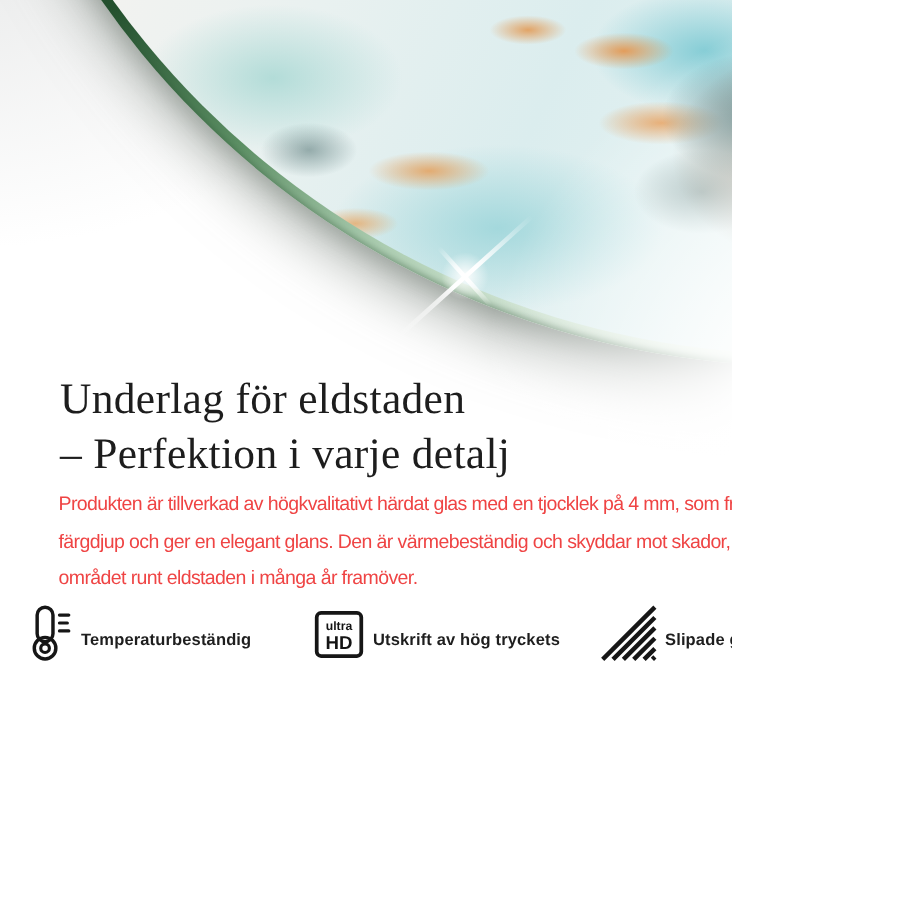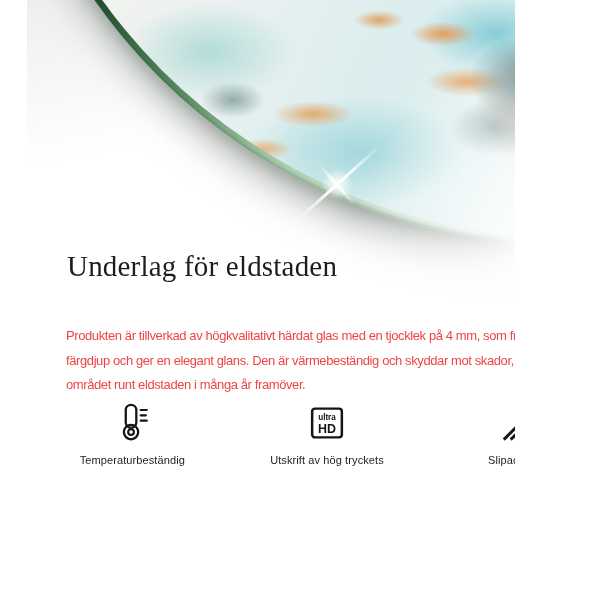--- a/index.html
+++ b/index.html
@@ -1,18 +1,18 @@
 <!DOCTYPE html>
 <html><head>
 <meta charset="utf-8">
 <style>
   html,body { margin:0; padding:0; background:#fff; }
   .page {
     position:relative; width:488px; height:600px; overflow:hidden;
-    background:#ffffff; font-family:"Liberation Sans", sans-serif;margin-left:27px;
+    background:#ffffff; font-family:"Liberation Sans", sans-serif;
   }
 
   
   .hero { position:absolute; left:0; top:0; width:600px; height:320px; overflow:hidden; }
   .hero-bg {
     position:absolute; inset:0;
     background: radial-gradient(460px 300px at -30px -20px, #ebecec 0%, rgba(255,255,255,0) 62%);
   }
   .glass-edge {
     position:absolute; left:-35px; top:-896px; width:1140px; height:1140px; border-radius:50%;
@@ -70,23 +70,23 @@
   .desc {
     position:absolute; left:39px; top:311px; width:552px;
     font-size:13px; line-height:24.6px; color:#ef4444; letter-spacing:-0.4px;
   }
 
   
   .features {
     position:absolute; left:8px; top:400px; width:584px;
     display:grid; grid-template-columns:repeat(3,1fr); row-gap:17px;
   }
-  .feature { display:flex; flex-direction:column; align-items:center; }
+  .feature { display:flex; align-items:center; }
   .feature svg { width:46px; height:46px; display:block; }
-  .flabel { margin-top:8px; font-size:11px; color:#1e1e1e; letter-spacing:0.1px; text-align:left; }
+  .flabel { margin-top:8px; font-size:11px; color:#1e1e1e; letter-spacing:0.1px; text-align:left;font-weight:bold; }
   .ic { stroke:#161616; fill:none; }
 </style>
 </head>
 <body>
 
 <div class="page">
 
   <div class="hero">
     <div class="hero-bg"></div>
     <div class="glass-edge"></div>
@@ -94,20 +94,21 @@
     <div class="hero-fade"></div>
     <div class="sparkle">
       <div class="glow"></div>
         <div class="ray1"></div>
         <div class="ray2"></div>
     </div>
   </div>
 
   <h1 class="title">
     <span style="display:block">Underlag för eldstaden</span>
+    <span style="display:block">– Perfektion i varje detalj</span>
   </h1>
 
   <p class="desc">Produkten är tillverkad av högkvalitativt härdat glas med en tjocklek på 4 mm, som framhäver tryckets färgdjup och ger en elegant glans. Den är värmebeständig och skyddar mot skador, vilket säkerställer området runt eldstaden i många år framöver.</p>
 
   <div class="features">
 
     <div class="feature">
       <svg viewBox="0 0 48 48">
         <rect class="ic" x="17.5" y="5" width="11" height="24" rx="5.5" stroke-width="2.4"></rect>
         <circle class="ic" cx="23" cy="33.5" r="7.5" stroke-width="2.4"></circle>

